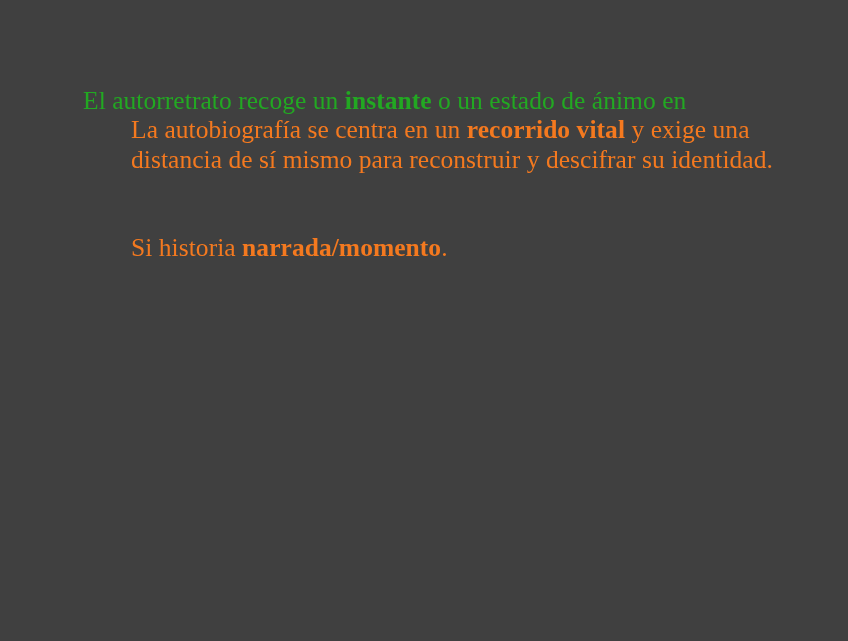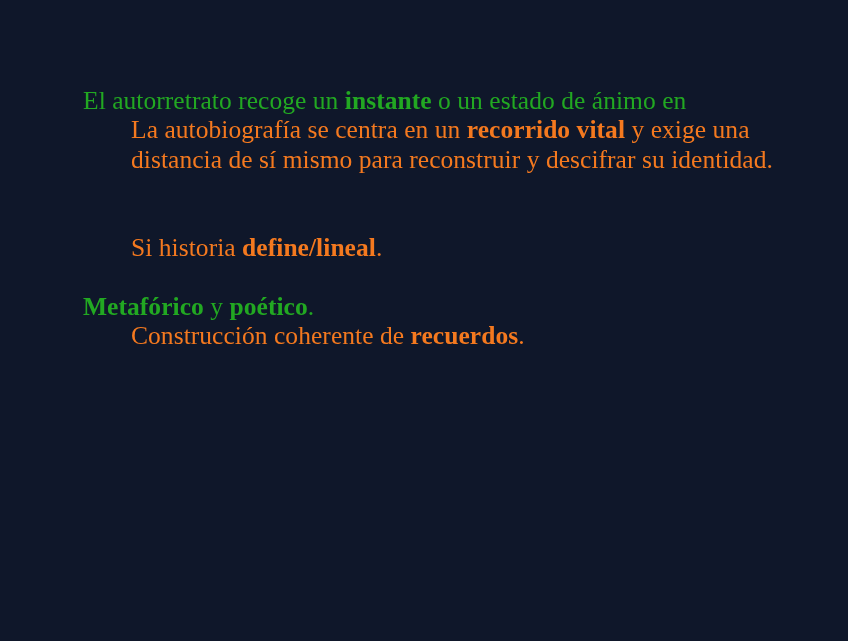--- a/index.html
+++ b/index.html
@@ -10,21 +10,21 @@
   body {
     width: 848px;
     height: 641px;
     overflow: hidden;
     font-family: "Liberation Serif", "DejaVu Serif", serif;
   }
   .slide {
     position: relative;
     width: 848px;
     height: 641px;
-    background: #0f172a;
+    background: #404040;
   }
   .text-block {
     position: absolute;
     left: 83px;
     top: 86px;
     width: 730px;
   }
   .para {
     margin: 0;
     padding: 0;
@@ -51,24 +51,20 @@
 <div class="slide">
   <div class="text-block" id="text-block">
       <div class="para">
         <div class="line green"><span>El autorretrato recoge un </span><span class="bold">instante</span><span> o un estado de ánimo en</span></div>
         <div class="line orange"><span>La autobiografía se centra en un </span><span class="bold">recorrido vital</span><span> y exige una</span></div>
         <div class="line orange"><span>distancia de sí mismo para reconstruir y descifrar su identidad.</span></div>
       </div>
       <div class="spacer">&nbsp;</div>
       <div class="spacer">&nbsp;</div>
       <div class="para">
-        <div class="line orange"><span>Si historia </span><span class="bold">define/lineal</span><span>.</span></div>
+        <div class="line orange"><span>Si historia </span><span class="bold">narrada/momento</span><span>.</span></div>
       </div>
       <div class="spacer">&nbsp;</div>
-      <div class="para">
-        <div class="line green"><span class="bold">Metafórico</span><span> y </span><span class="bold">poético</span><span>.</span></div>
-        <div class="line orange"><span>Construcción coherente de </span><span class="bold">recuerdos</span><span>.</span></div>
-      </div>
       <div class="spacer">&nbsp;</div>
       <div class="para">
       </div>
     </div>
 </div>
 
 </body></html>

